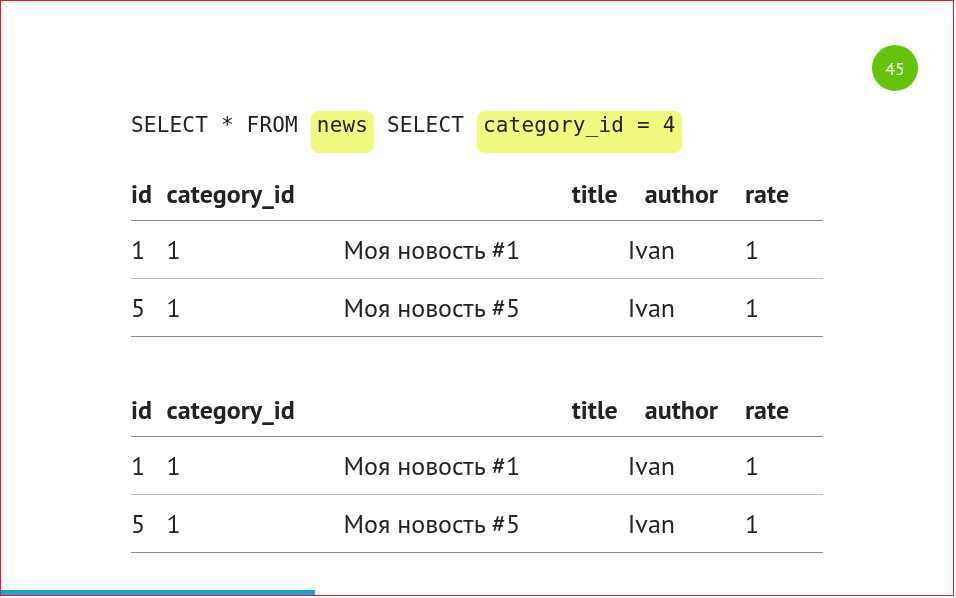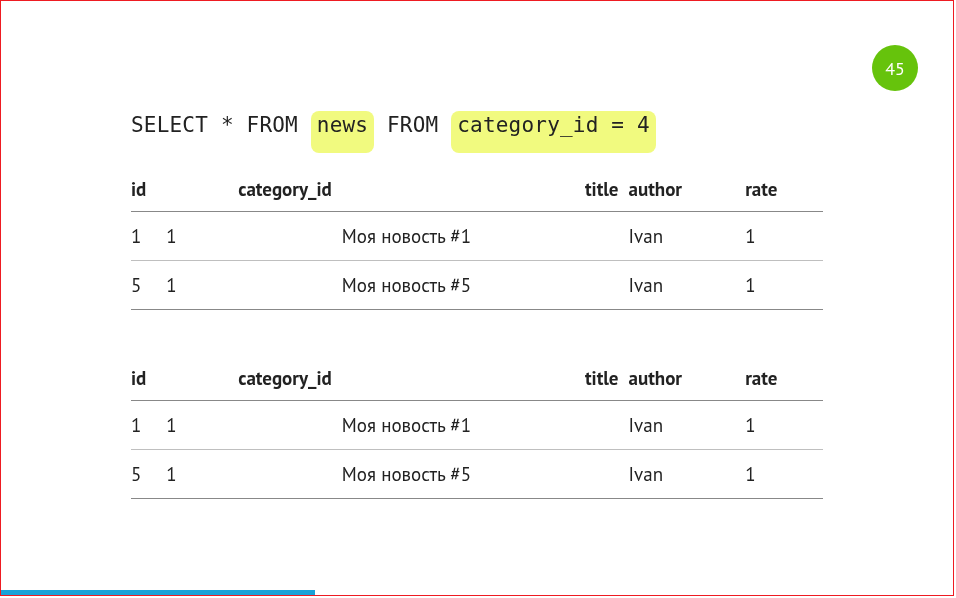--- a/index.html
+++ b/index.html
@@ -45,38 +45,38 @@
   }
   .hl {
     background: #f1fa7f;
     border-radius: 8px;
     padding: 2px 6px 16px 6px;
     display: inline-block;
   }
   table {
     width: 100%;
     border-collapse: collapse;
-    font-size: 19px;
+    font-size: 26px;
     color: #222;
     margin-bottom: 50px;
   }
   thead th {
     text-align: left;
     font-weight: 700;
     padding: 6px 10px 10px 0;
     border-bottom: 1px solid #888;
   }
   tbody td {
     padding: 12px 10px 12px 0;
     border-bottom: 1px solid #bfbfbf;
   }
   .col-id      { width: 36px; }
-  .col-cat     { width: 180px; text-align: right; }
+  .col-cat     { width: 180px; }
   .col-title   { width: 300px; text-align: right; }
-  .col-author  { width: 120px; }
+  .col-author  { width: 120px; text-align: center; }
   .col-rate    { width: 80px; }
 
   tbody tr:last-child td {
     border-bottom: 1px solid #888;
   }
 
   .bottom-bar {
     position: absolute;
     left: 0;
     bottom: 0;
@@ -92,21 +92,21 @@
 
   <div class="page-badge">
     <span>45</span>
   </div>
 
   <div class="content">
 
     <div class="code-line">
       <span>SELECT * FROM </span>
       <span class="hl">news</span>
-      <span> FROM </span>
+      <span> SELECT </span>
       <span class="hl">category_id = 4</span>
     </div>
 
     <table>
       <thead>
         <tr>
           <th class="col-id">id</th>
           <th class="col-cat">category_id</th>
           <th class="col-title">title</th>
           <th class="col-author">author</th>

